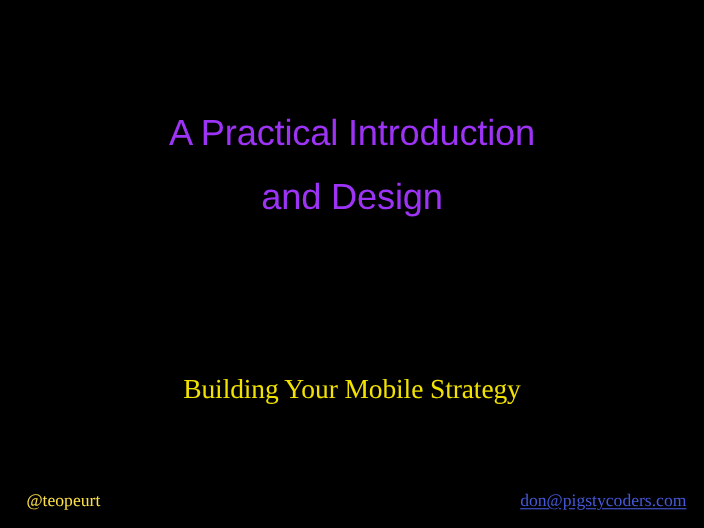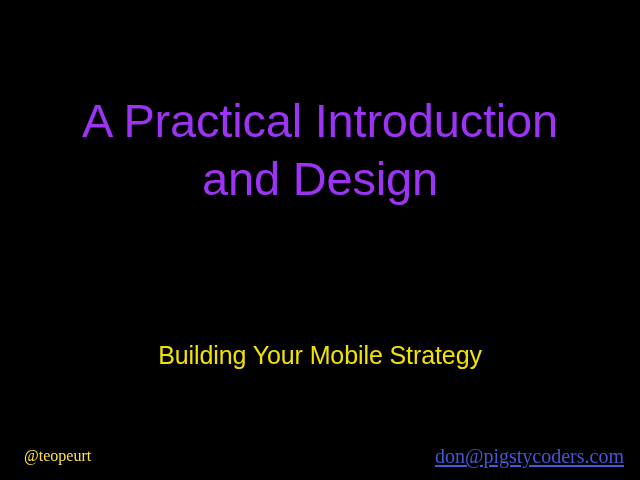--- a/index.html
+++ b/index.html
@@ -25,38 +25,38 @@
     position: absolute;
     left: 0;
     right: 0;
     top: 92px;
     text-align: center;
   }
   .title-line {
     display: block;
     color: #9c33f5;
     font-family: "Liberation Sans", sans-serif;
-    font-size: 47px;
+    font-size: 33px;
     line-height: 58px;
     font-weight: 400;
     letter-spacing: -0.2px;
     white-space: nowrap;
     text-align: center;
   }
   .subtitle-block {
     position: absolute;
     left: 0;
     right: 0;
     top: 340px;
     text-align: center;
   }
   .subtitle-line {
     display: block;
     color: #f2e200;
-    font-family: Liberation Sans, sans-serif;
+    font-family: Liberation Serif, serif;
     font-size: 25px;
     line-height: 30px;
     font-weight: 400;
     letter-spacing: -0.1px;
     white-space: nowrap;
   }
   .footer {
     position: absolute;
     left: 0;
     right: 0;
@@ -72,21 +72,21 @@
     color: #fde047;
     font-family: "Liberation Serif", serif;
     font-size: 16px;
     line-height: 18px;
     white-space: nowrap;
     text-decoration: none;
   }
   .email-link {
     color: #4458d8;
     font-family: "Liberation Serif", serif;
-    font-size: 20px;
+    font-size: 16px;
     line-height: 18px;
     white-space: nowrap;
     text-decoration: underline;
     text-underline-offset: 2px;
   }
 </style>
 </head>
 <body>
 
 <div class="slide">

